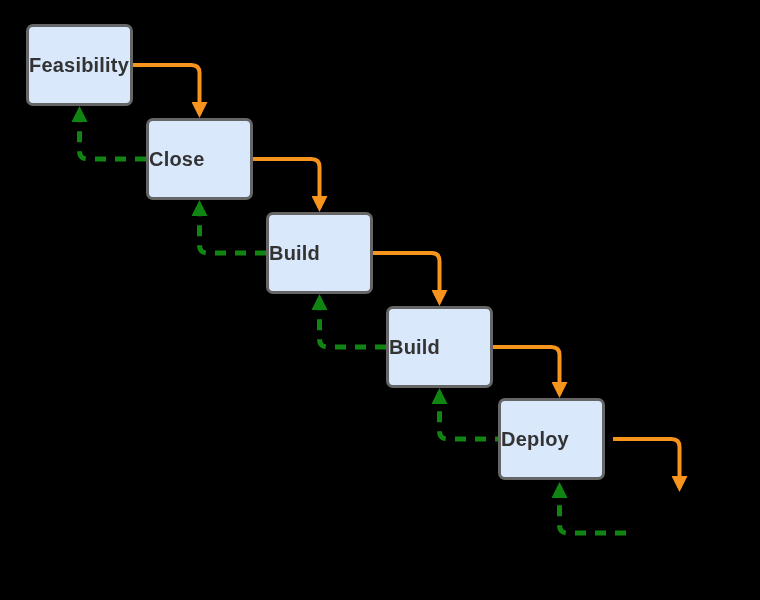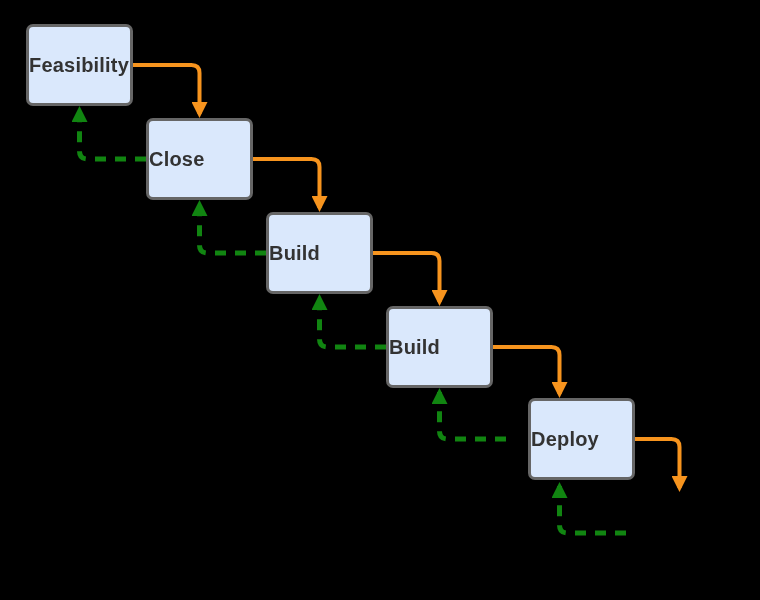--- a/index.html
+++ b/index.html
@@ -92,17 +92,17 @@
   </div>
   <div class="node" style="left:146px; top:118px">
     <span class="node-label">Close</span>
   </div>
   <div class="node" style="left:266px; top:212px">
     <span class="node-label">Build</span>
   </div>
   <div class="node" style="left:386px; top:306px">
     <span class="node-label">Build</span>
   </div>
-  <div class="node" style="left:528px; top:398px">
+  <div class="node" style="left:498px; top:398px">
     <span class="node-label">Deploy</span>
   </div>
 
 </div>
 
 </body></html>

